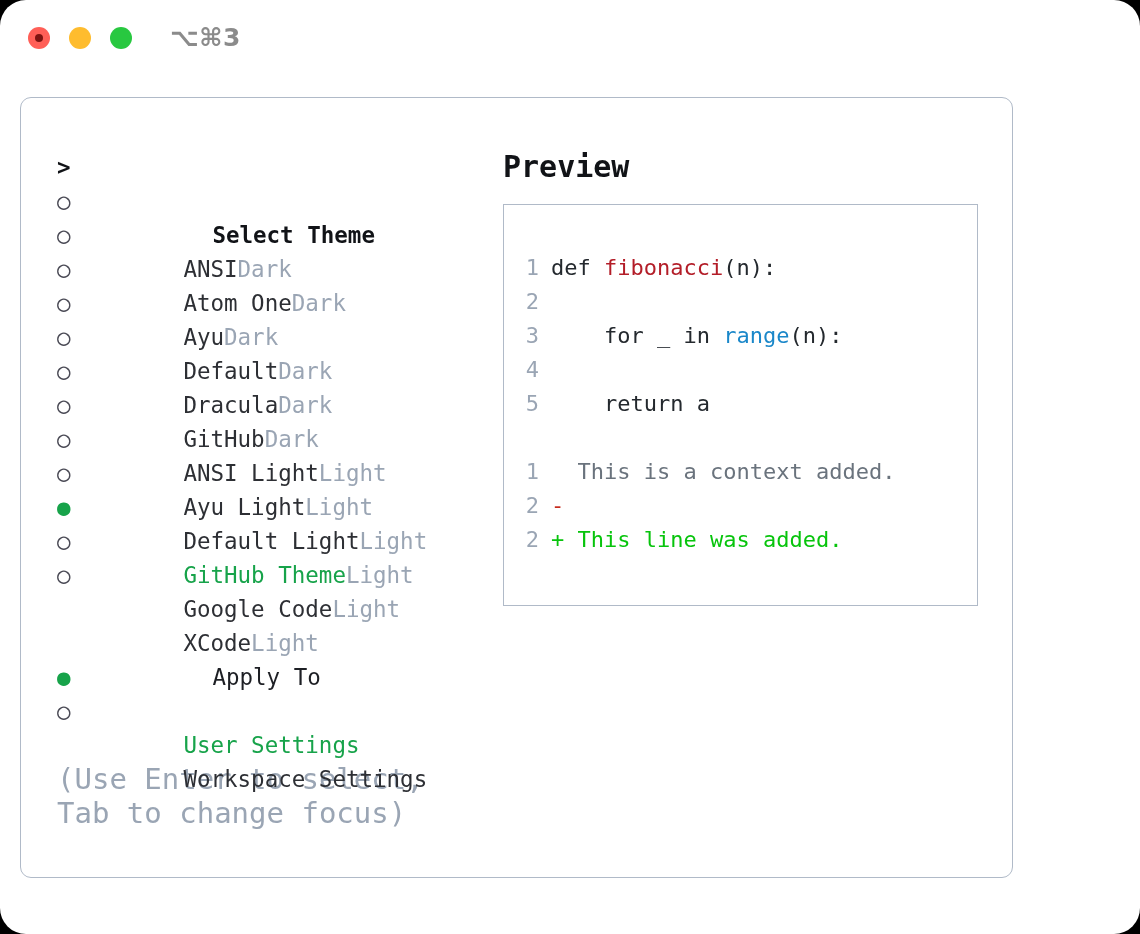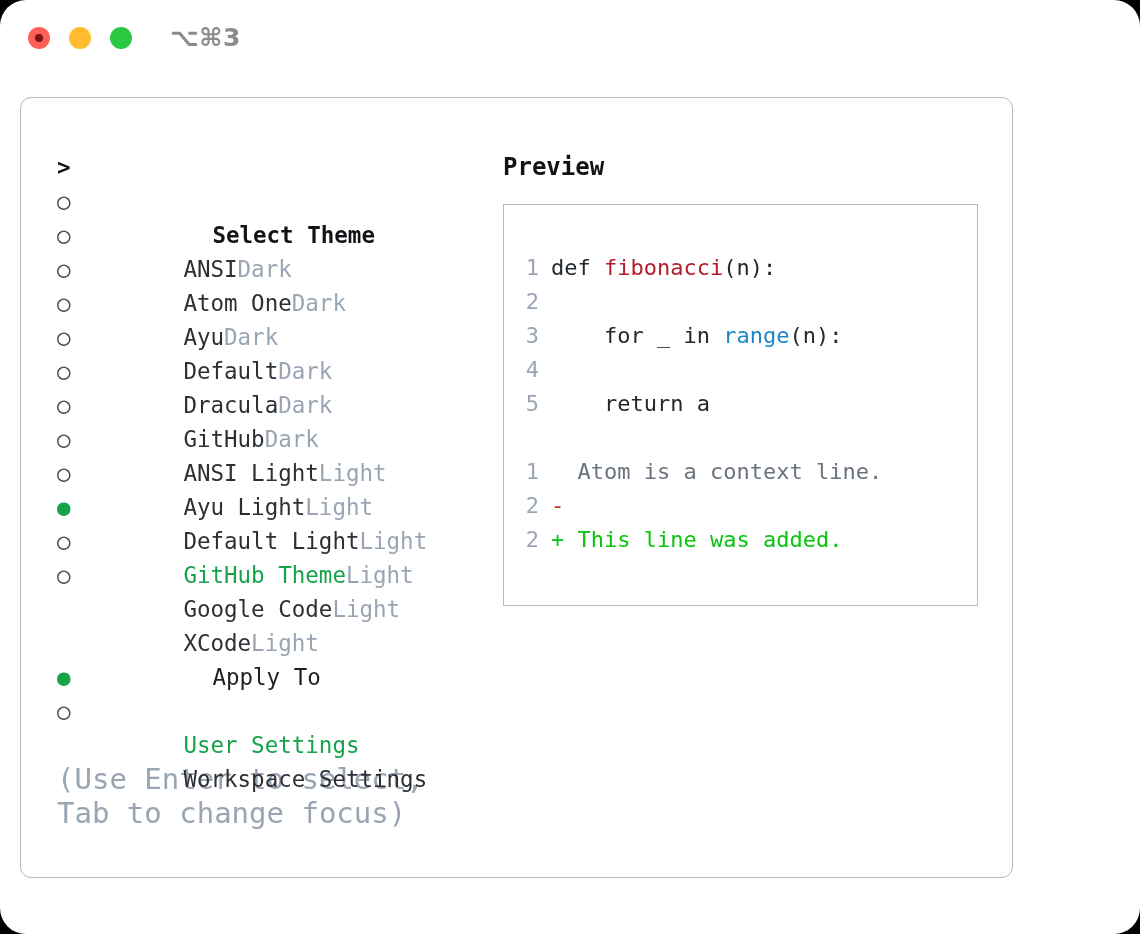--- a/index.html
+++ b/index.html
@@ -163,21 +163,21 @@
   }
 
   
   .right-col {
     position: absolute;
     left: 480px;
     top: 52px;
     width: 500px;
   }
   .preview-title {
-    font-size: 24px;
+    font-size: 30px;
     line-height: 34px;
     font-weight: 700;
     color: #111317;
     margin-left: 2px;
   }
   .code-box {
     margin-top: 20px;
     margin-left: 2px;
     width: 475px;
     height: 402px;
@@ -328,21 +328,21 @@
 
         <div class="code-line">
           <span class="lineno">5</span>
           <span class="code-text"><span class="tok-plain">    return a</span></span>
         </div>
 
         <div class="blank-line"></div>
 
         <div class="code-line">
           <span class="lineno">1</span>
-          <span class="diff-ctx"> </span><span class="diff-ctx"> Atom is a context line.</span>
+          <span class="diff-ctx"> </span><span class="diff-ctx"> This is a context added.</span>
         </div>
 
         <div class="code-line">
           <span class="lineno">2</span>
           <span class="diff-del">-</span>
         </div>
 
         <div class="code-line">
           <span class="lineno">2</span>
           <span class="diff-add">+</span><span class="diff-add"> This line was added.</span>

